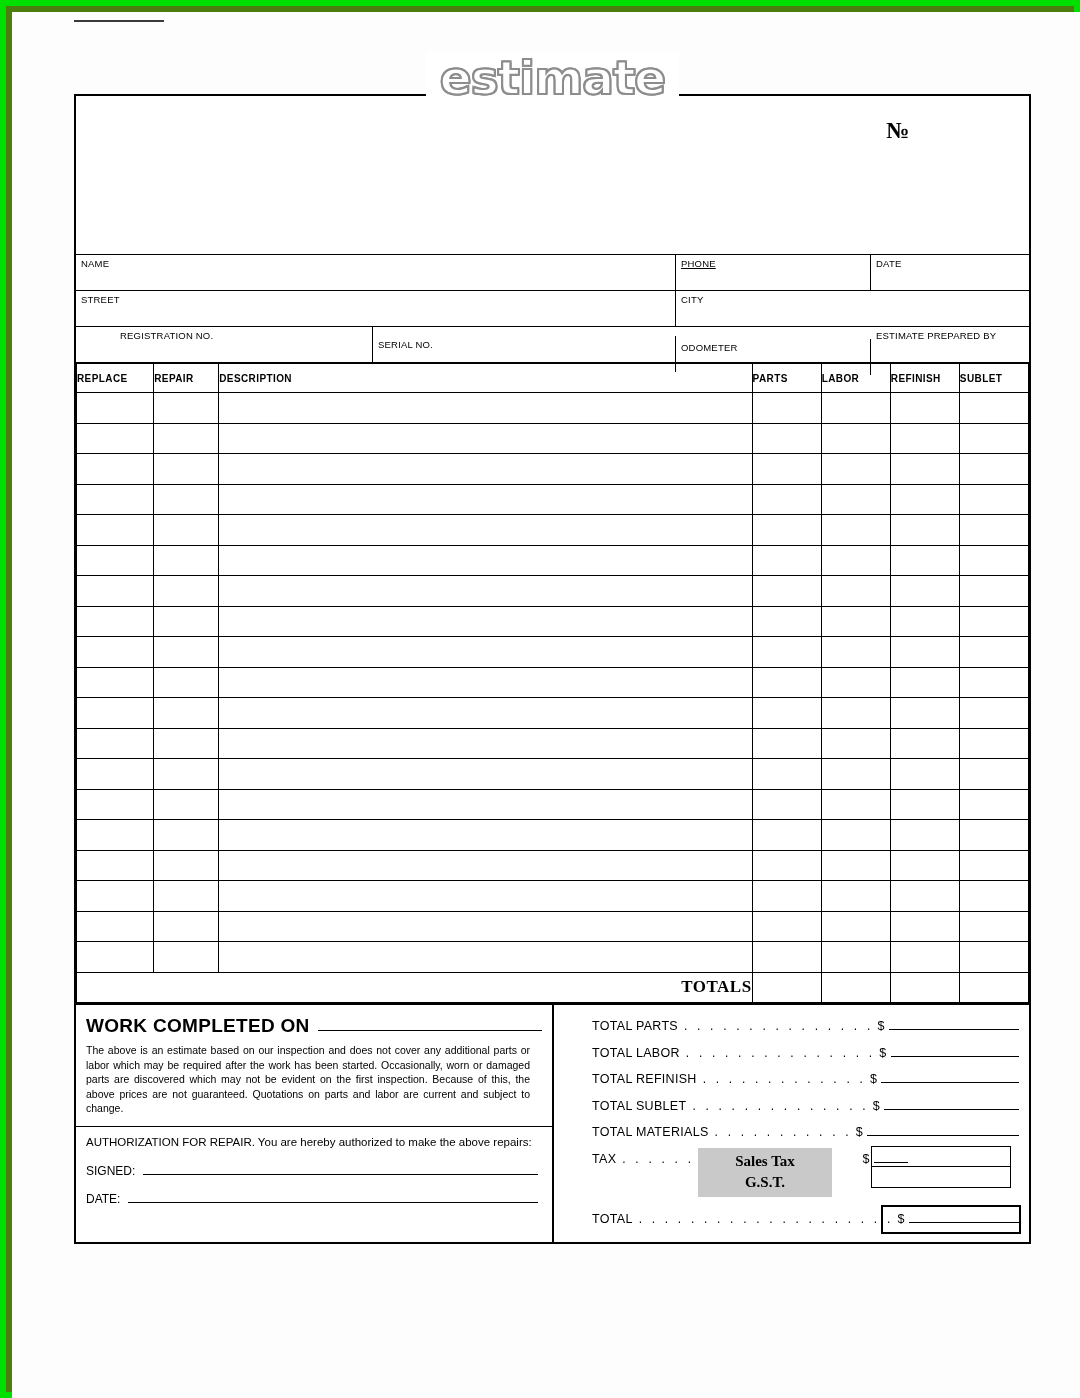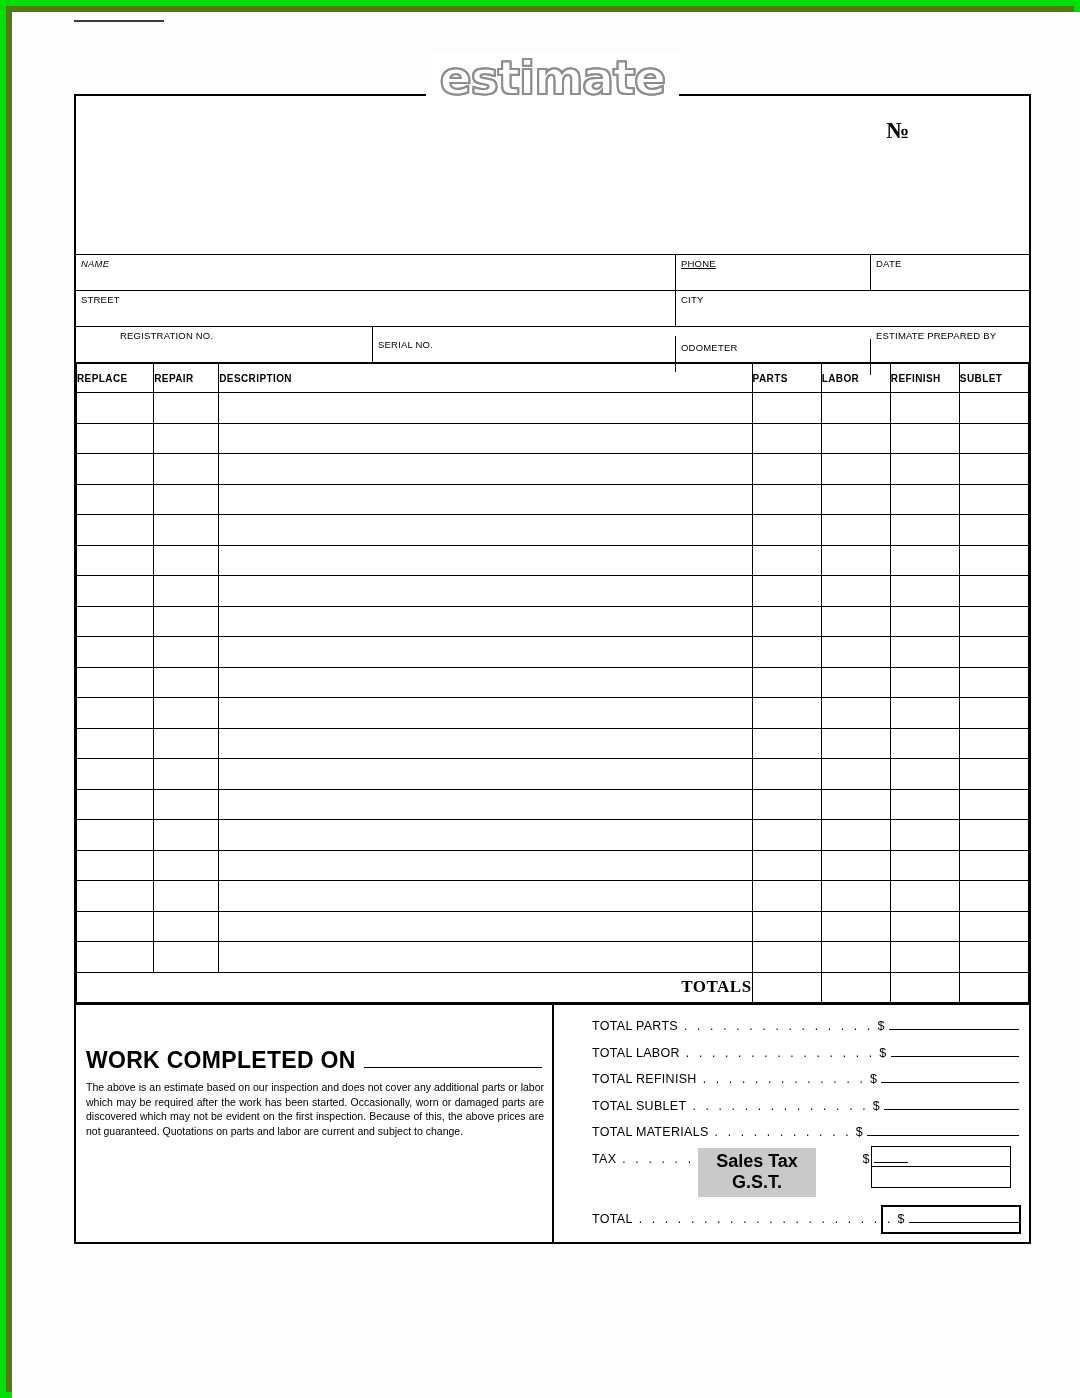--- a/index.html
+++ b/index.html
@@ -151,39 +151,38 @@
     box-sizing: border-box;
     border-right: 2px solid #000;
   }
   .footer-right {
     flex: 1;
     box-sizing: border-box;
     position: relative;
     padding: 14px 10px 10px 38px;
   }
   .wc-title {
-    font-size: 23px;
+    font-size: 19px;
     font-weight: bold;
     padding: 10px 0 0 10px;
     letter-spacing: .3px;
     display: flex;
     align-items: flex-end;
-    margin-top: 32px;
   }
   .wc-title .rule {
     flex: 1;
     border-bottom: 1.5px solid #000;
     margin: 0 10px 6px 8px;
     height: 1px;
   }
   .disclaimer {
     font-size: 10.5px;
     line-height: 14.6px;
     text-align: justify;
-    padding: 6px 8px 10px 10px;
+    padding: 6px 22px 10px 10px;
   }
   .auth-block {
     border-top: 1px solid #000;
     padding: 8px 14px 10px 10px;
   }
   .auth-text {
     font-size: 11.5px;
     line-height: 15px;
   }
   .sig-line {
@@ -226,25 +225,26 @@
   .tax-rows {
     position: relative;
   }
   .tax-badge {
     position: absolute;
     left: 106px;
     top: -4px;
     width: 110px;
     background: #c9c9c9;
     text-align: center;
-    font-size: 18px;
+    font-size: 15px;
     font-weight: bold;
     line-height: 21px;
-    padding: 3px 4px 4px;
+    padding: 3px 12px 4px;
     z-index: 3;
+    font-family: Liberation Serif, serif;
   }
   .tax-boxes {
     position: absolute;
     right: 8px;
     top: -6px;
     width: 140px;
   }
   .tax-box {
     border: 1.5px solid #000;
     height: 21px;
@@ -273,21 +273,21 @@
       <span class="title">estimate</span>
     </div>
 
     <div class="form">
 
       <div class="blank-head">
         <div class="num-box">№</div>
       </div>
 
       <div class="row info-row">
-        <div class="cell" style="width:600px;font-style:italic;">
+        <div class="cell" style="width:600px;">
           <span>NAME</span>
         </div>
         <div class="cell" style="width:195px;text-decoration:underline;">
           <span>PHONE</span>
         </div>
         <div class="cell" style="width:158px;">
           <span>DATE</span>
         </div>
       </div>
 
@@ -520,20 +520,31 @@
           </tbody>
       </table>
 
       <div class="footer">
         <div class="footer-left">
           <div class="wc-title">
             <span>WORK COMPLETED ON</span>
             <span class="rule"></span>
           </div>
           <div class="disclaimer">The above is an estimate based on our inspection and does not cover any additional parts or labor which may be required after the work has been started. Occasionally, worn or damaged parts are discovered which may not be evident on the first inspection. Because of this, the above prices are not guaranteed. Quotations on parts and labor are current and subject to change.</div>
+          <div class="auth-block">
+            <div class="auth-text">AUTHORIZATION FOR REPAIR. You are hereby authorized to make the above repairs:</div>
+            <div class="sig-line">
+              <span>SIGNED:</span>
+              <span class="rule"></span>
+            </div>
+            <div class="sig-line">
+              <span>DATE:</span>
+              <span class="rule"></span>
+            </div>
+          </div>
         </div>
 
         <div class="footer-right">
           <div id="totals-list">
               <div class="tot-line">
                 <span class="label">TOTAL PARTS</span>
                 <span class="dots">. . . . . . . . . . . . . . .</span>
                 <span class="dollar">$</span>
                 <span class="rule"></span>
               </div>

